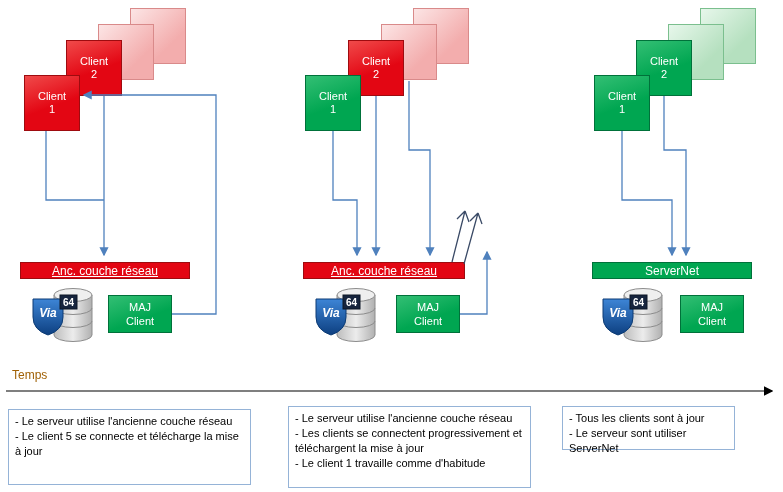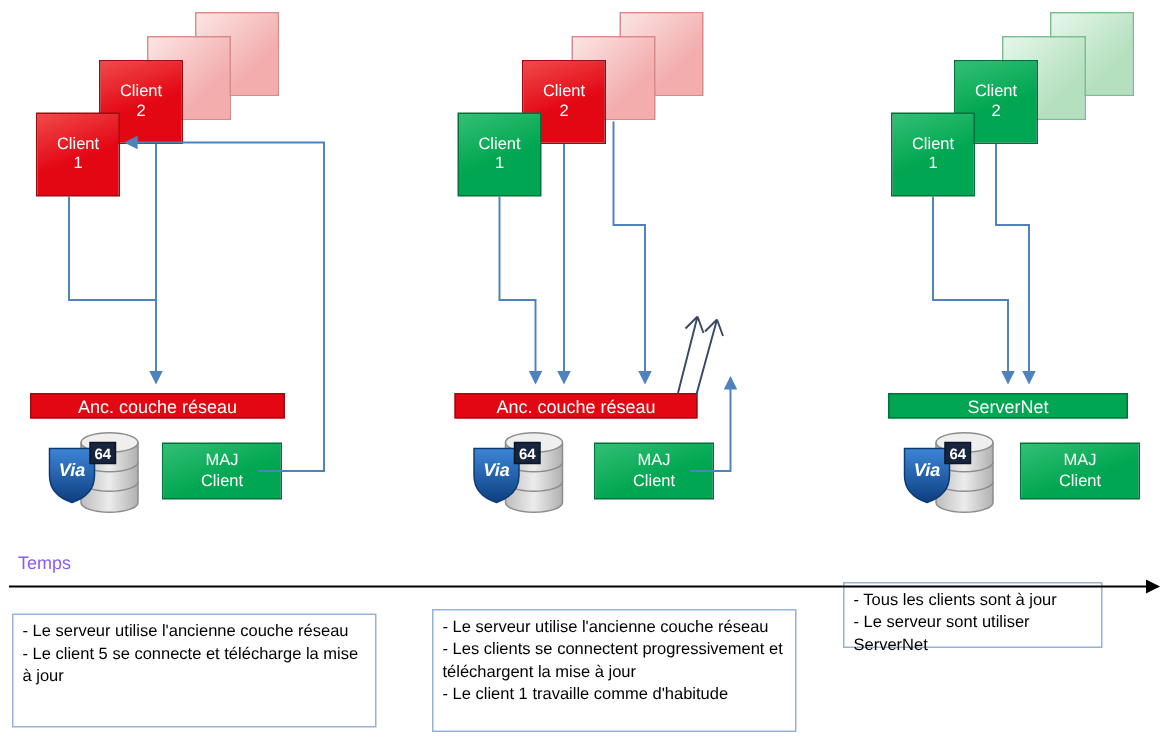--- a/index.html
+++ b/index.html
@@ -15,35 +15,35 @@
   }
   .box span{white-space:pre-line;}
   .box.red{background:linear-gradient(160deg,#f04a4a 0%,var(--red) 55%);border:1px solid var(--red-border);}
   .box.pink{background:linear-gradient(135deg,#fce5e5 0%,var(--pink) 70%);border:1px solid var(--pink-border);z-index:2;}
   .box.green{background:linear-gradient(160deg,#33bf74 0%,var(--green) 55%);border:1px solid var(--green-border);}
   .box.lightgreen{background:linear-gradient(135deg,#e7f7eb 0%,var(--lightgreen) 70%);border:1px solid var(--lightgreen-border);z-index:2;}
   .bar{
     position:absolute;height:17px;box-sizing:border-box;z-index:3;
     display:flex;align-items:center;justify-content:center;color:#fff;font-size:12px;
   }
-  .bar.redbar{background:var(--red);border:1px solid var(--red-border);}
+  .bar.redbar{background:var(--red);border:1px solid var(--red-border);text-decoration:underline;}
   .bar.greenbar{background:var(--green);border:1px solid var(--green-border);font-weight:normal;}
   .maj{
-    position:absolute;width:80px;height:38px;box-sizing:border-box;z-index:3;
+    position:absolute;width:64px;height:38px;box-sizing:border-box;z-index:3;
     background:linear-gradient(160deg,#33bf74 0%,var(--green) 60%);
     border:1px solid var(--green-border);color:#fff;font-size:11px;line-height:1.3;
     display:flex;flex-direction:column;align-items:center;justify-content:center;text-align:center;
   }
   .dbicon{position:absolute;z-index:3;}
   .dbicon text{font-family:"Liberation Sans",sans-serif;}
   .note{
     position:absolute;border:1px solid var(--note-border);background:#fff;color:#000;
     font-size:11px;line-height:1.35;padding:4px 6px;box-sizing:border-box;z-index:3;
   }
-  .temps{position:absolute;left:12px;top:368px;font-size:12px;color:#8b5cf6;z-index:3;}
+  .temps{position:absolute;left:12px;top:368px;font-size:12px;color:#a16207;z-index:3;}
 </style>
 </head>
 <body>
 
 <div class="canvas">
 
   <svg class="overlay" viewBox="0 0 783 492">
     <defs>
       <marker id="arrB" viewBox="0 0 10 10" refX="8.5" refY="5" markerWidth="7" markerHeight="7" orient="auto">
         <path d="M0 0 L10 5 L0 10 Z" style="fill:var(--blue)"></path>
@@ -177,18 +177,18 @@
     <div>- Le serveur utilise l'ancienne couche réseau</div>
     <div>- Le client 5 se connecte et télécharge la mise à jour</div>
   </div>
 
   <div class="note" style="left:288px;top:406px;width:243px;height:82px">
     <div>- Le serveur utilise l'ancienne couche réseau</div>
     <div>- Les clients se connectent progressivement et téléchargent la mise à jour</div>
     <div>- Le client 1 travaille comme d'habitude</div>
   </div>
 
-  <div class="note" style="left:562px;top:388px;width:173px;height:44px">
+  <div class="note" style="left:562px;top:406px;width:173px;height:44px">
     <div>- Tous les clients sont à jour</div>
     <div>- Le serveur sont utiliser ServerNet</div>
   </div>
 
 </div>
 
 </body></html>

